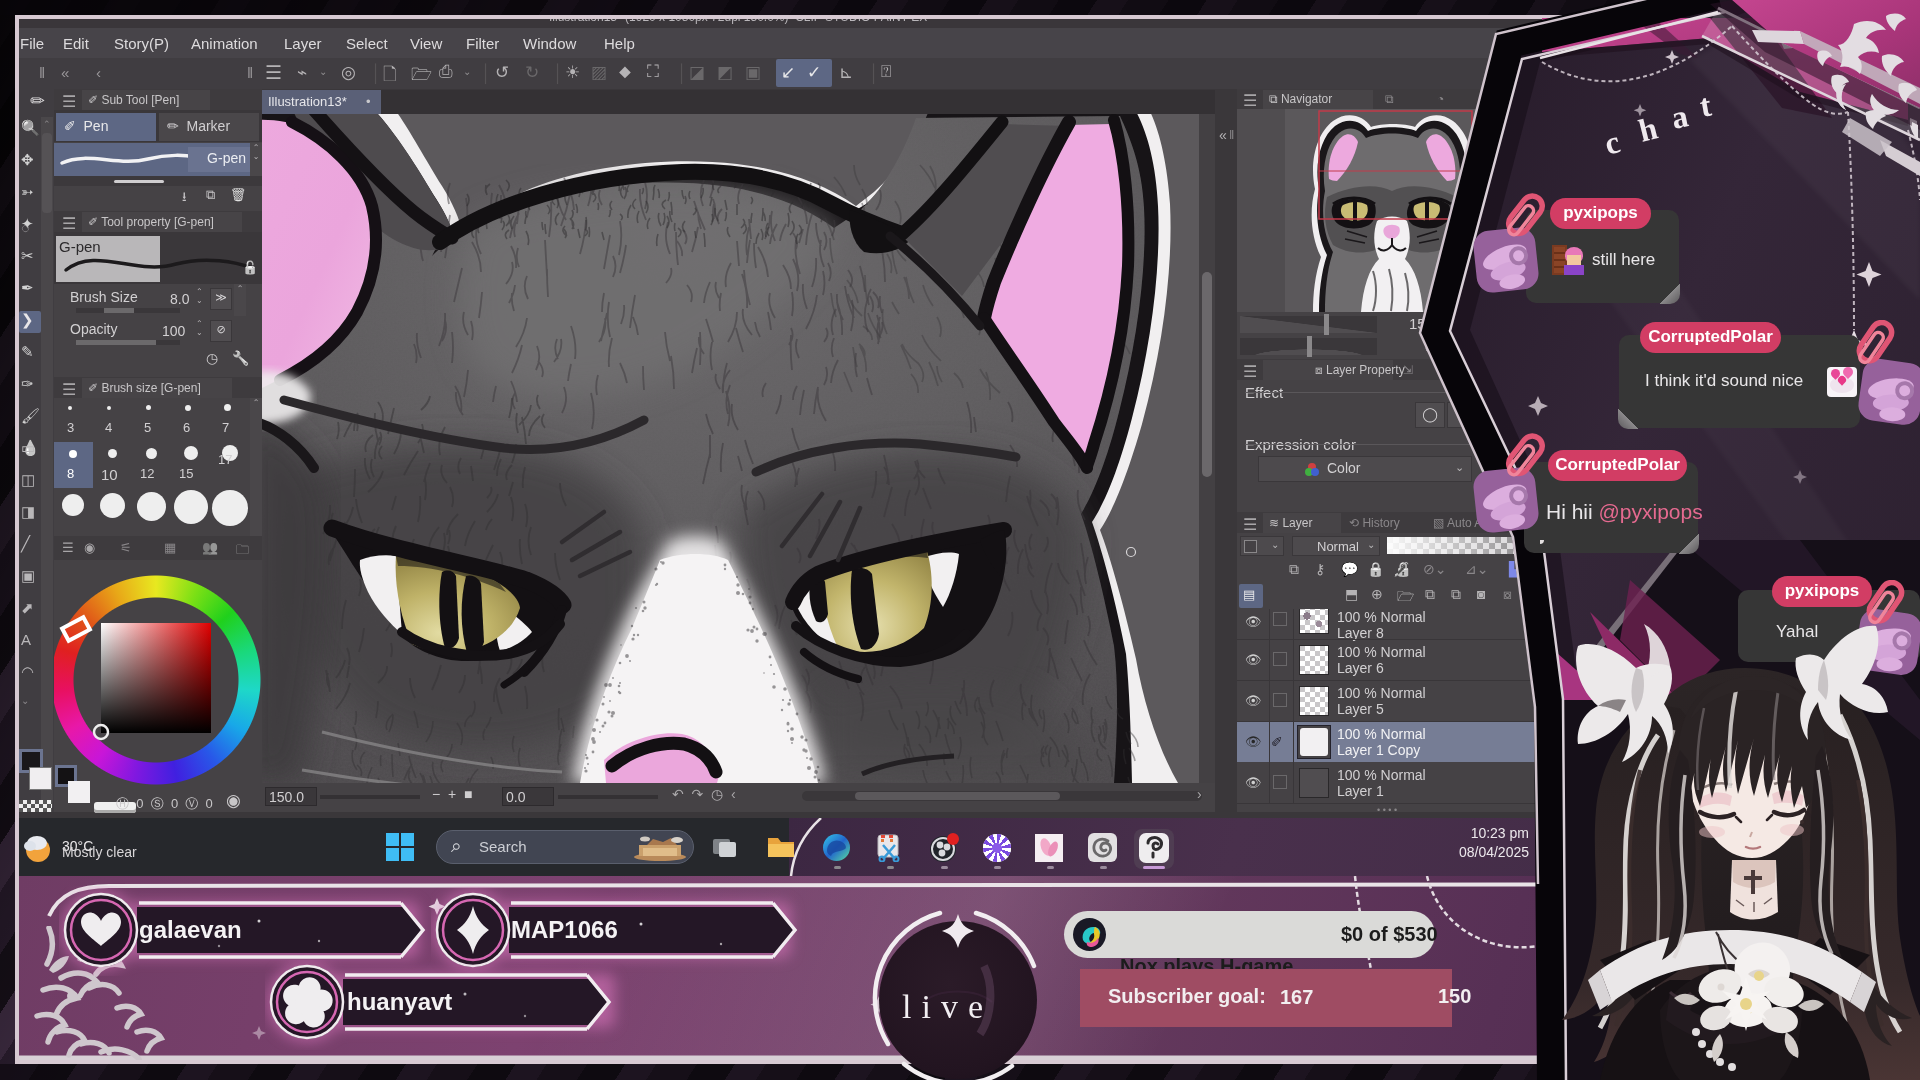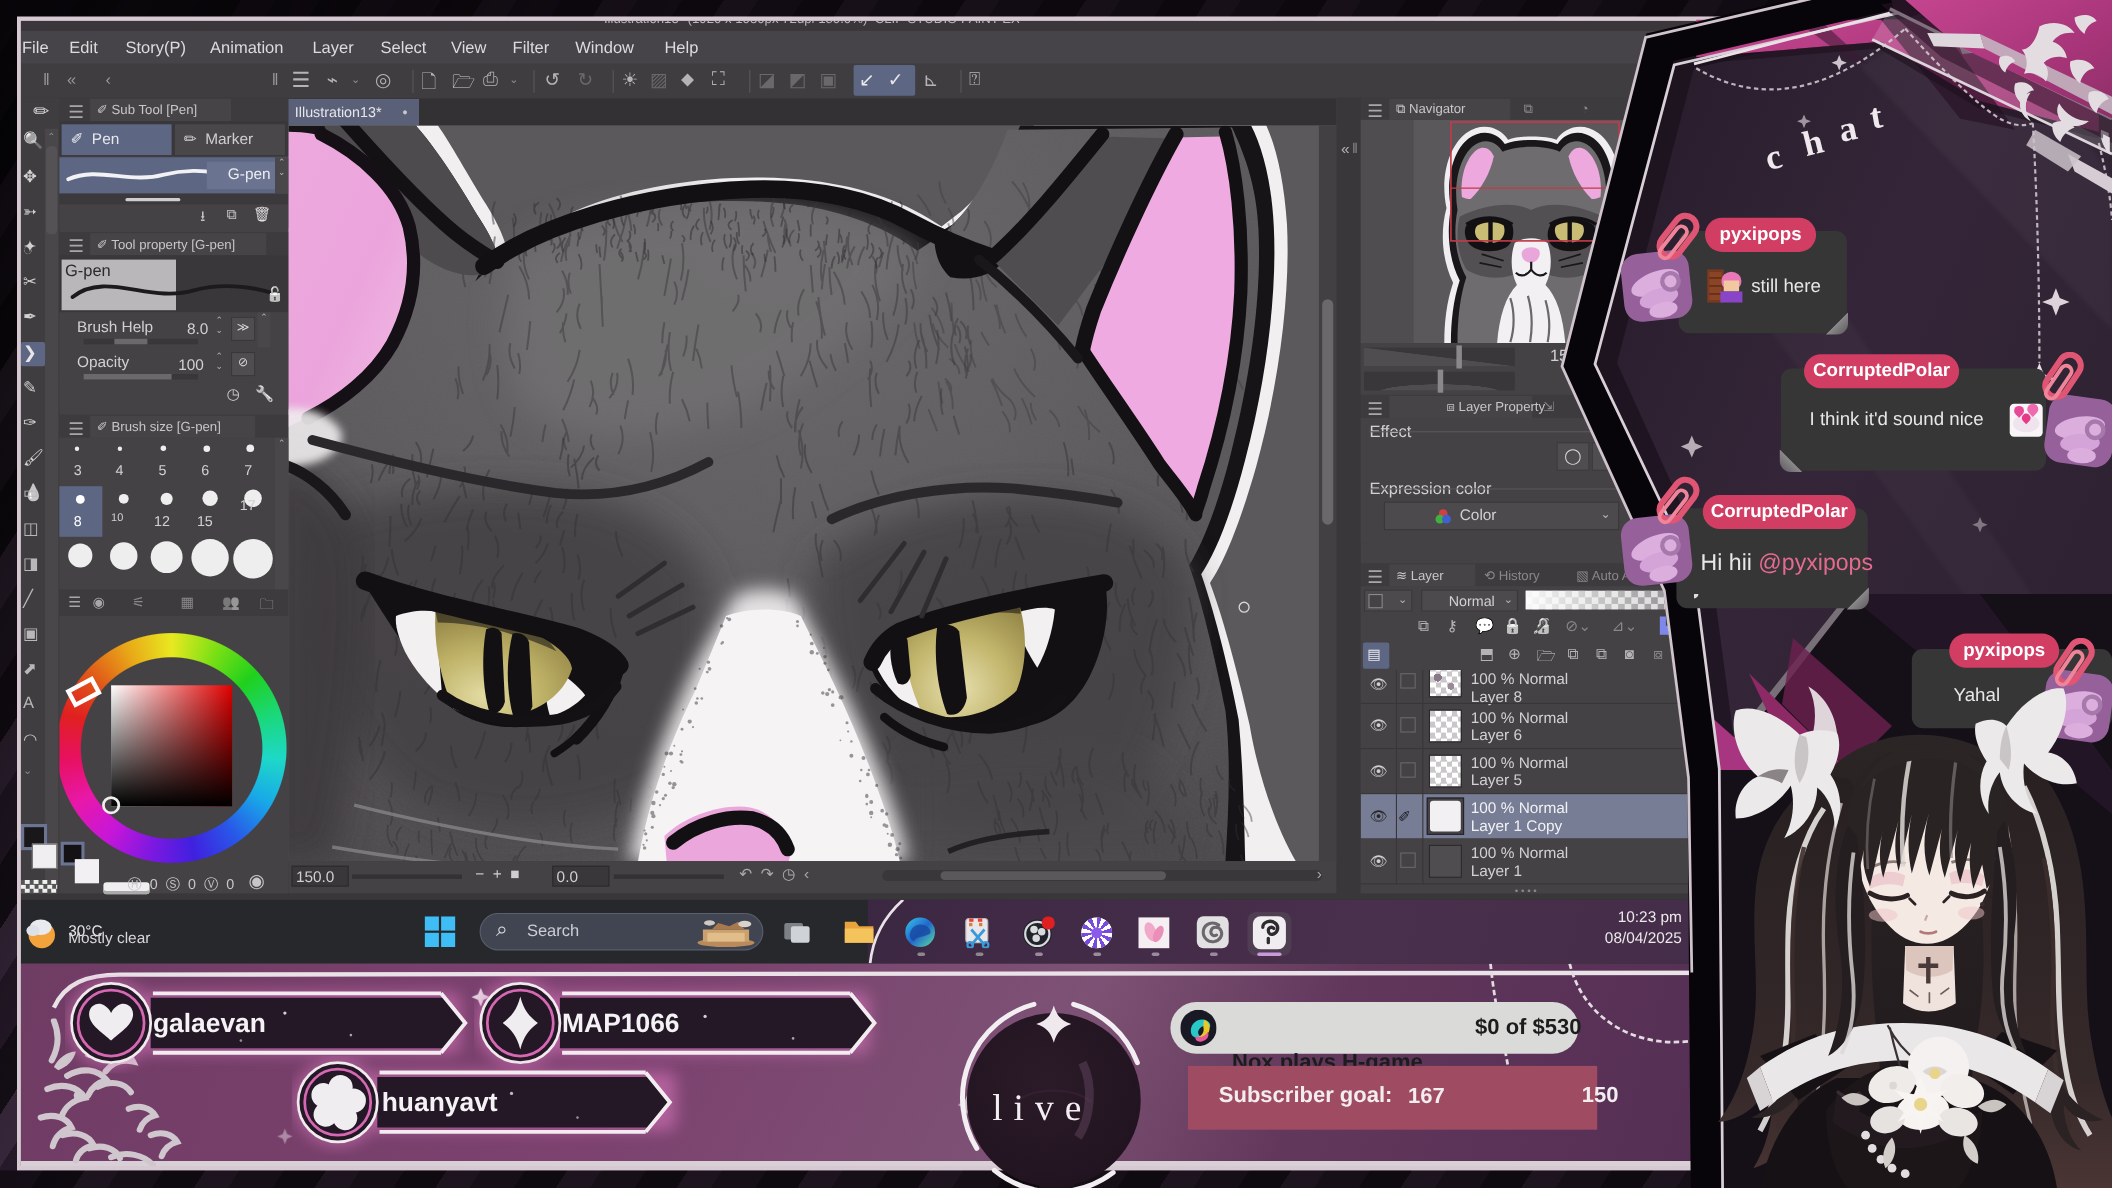--- a/index.html
+++ b/index.html
@@ -377,21 +377,21 @@
     <div class="abs" style="left:0;top:143px;width:208px;height:52px;background:#3a373a;">
       <div class="abs" style="left:2px;top:4px;width:104px;height:46px;background:#b9b7b9;"></div>
       <span class="abs" style="left:5px;top:6px;font-size:15px;color:#2c2a2c;">G-pen</span>
       <svg class="abs" style="left:2px;top:4px;" width="200" height="46" viewBox="0 0 200 46">
           <path d="M10,34 C40,10 80,40 120,28 C150,20 180,26 196,32" stroke="#1c1a1c" stroke-width="3.5" fill="none" stroke-linecap="round"></path>
         </svg>
       <span class="abs x" style="left:188px;top:28px;font-size:13px;color:#c5c3c5;">🔓</span>
     </div>
 
     <div class="abs" style="left:0;top:195px;width:208px;height:32px;background:#454245;">
-      <span class="abs" style="left:16px;top:5px;font-size:14px;">Brush Help</span>
+      <span class="abs" style="left:16px;top:5px;font-size:14px;">Brush Size</span>
       <div class="abs" style="left:22px;top:24px;width:104px;height:5px;background:#3a373a;">
           <div class="abs" style="left:28px;top:0;width:30px;height:5px;background:#6b696b;"></div>
         </div>
       <span class="abs" style="left:116px;top:7px;font-size:14px;">8.0</span>
       <span class="abs" style="left:142px;top:3px;font-size:8px;color:#b8b6b8;">⌃<br>⌄</span>
       <div class="abs" style="left:156px;top:4px;width:22px;height:22px;background:#504d50;border:1px solid #3a373a;color:#d8d6d8;font-size:11px;text-align:center;padding-top:2px;">≫</div>
       <div class="abs" style="left:180px;top:0;width:12px;height:64px;background:#4a474a;color:#b8b6b8;font-size:8px;text-align:center;">⌃</div>
     </div>
 
     <div class="abs" style="left:0;top:227px;width:208px;height:32px;background:#454245;">
@@ -429,21 +429,21 @@
         <span class="abs" style="left:129px;top:22px;font-size:13px;">6</span>
         <span class="abs" style="left:168px;top:22px;font-size:13px;">7</span>
 
       <div class="abs" style="left:0px;top:44px;width:39px;height:46px;background:#5d6784;"></div>
       <div class="abs" style="left:15px;top:52px;width:8px;height:8px;background:#fff;border-radius:50%;"></div>
       <div class="abs" style="left:54px;top:51px;width:9px;height:9px;background:#eee;border-radius:50%;"></div>
       <div class="abs" style="left:92px;top:50px;width:11px;height:11px;background:#eee;border-radius:50%;"></div>
       <div class="abs" style="left:130px;top:48px;width:14px;height:14px;background:#eee;border-radius:50%;"></div>
       <div class="abs" style="left:168px;top:47px;width:16px;height:16px;background:#eee;border-radius:50%;"></div>
       <span class="abs" style="left:13px;top:68px;font-size:13px;color:#fff;">8</span>
-        <span class="abs" style="left:47px;top:68px;font-size:10px;">10</span>
+        <span class="abs" style="left:47px;top:68px;font-size:15px;">10</span>
         <span class="abs" style="left:86px;top:68px;font-size:13px;">12</span>
         <span class="abs" style="left:125px;top:68px;font-size:13px;">15</span>
         <span class="abs" style="left:164px;top:54px;font-size:13px;">17</span>
 
       <div class="abs" style="left:8px;top:96px;width:22px;height:22px;background:#eee;border-radius:50%;"></div>
       <div class="abs" style="left:46px;top:95px;width:25px;height:25px;background:#eee;border-radius:50%;"></div>
       <div class="abs" style="left:83px;top:94px;width:29px;height:29px;background:#eee;border-radius:50%;"></div>
       <div class="abs" style="left:120px;top:92px;width:34px;height:34px;background:#eee;border-radius:50%;"></div>
       <div class="abs" style="left:158px;top:92px;width:36px;height:36px;background:#eee;border-radius:50%;"></div>
     </div>

